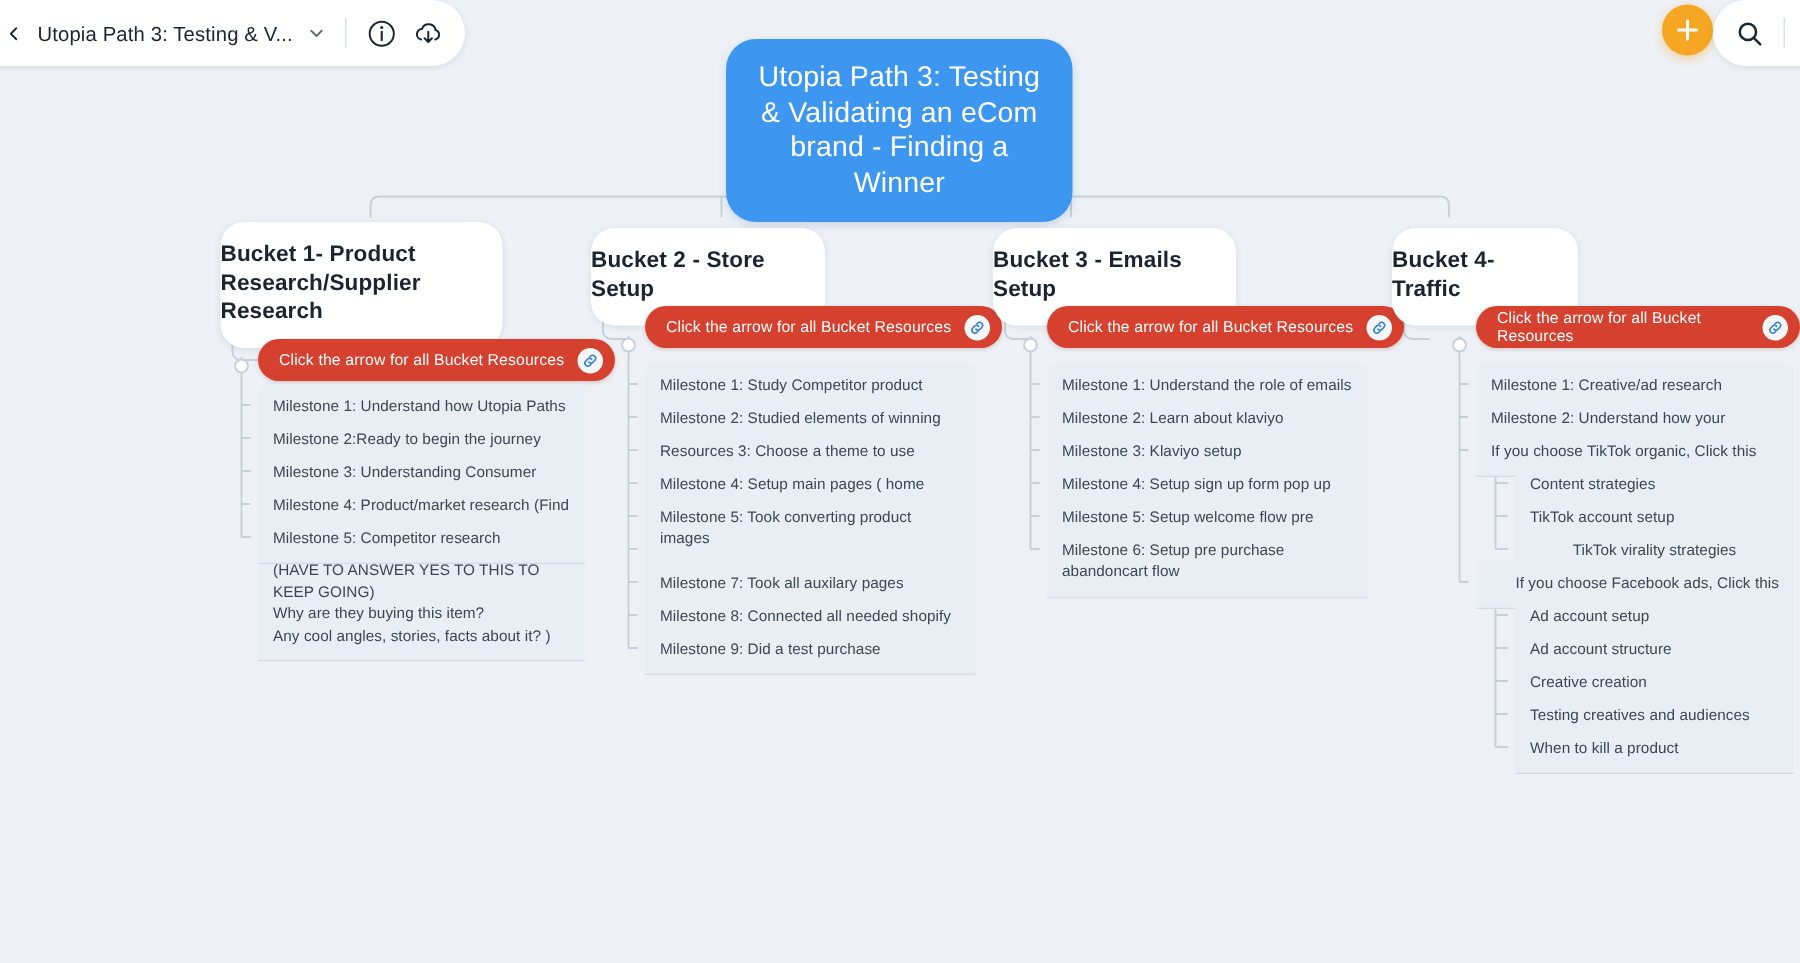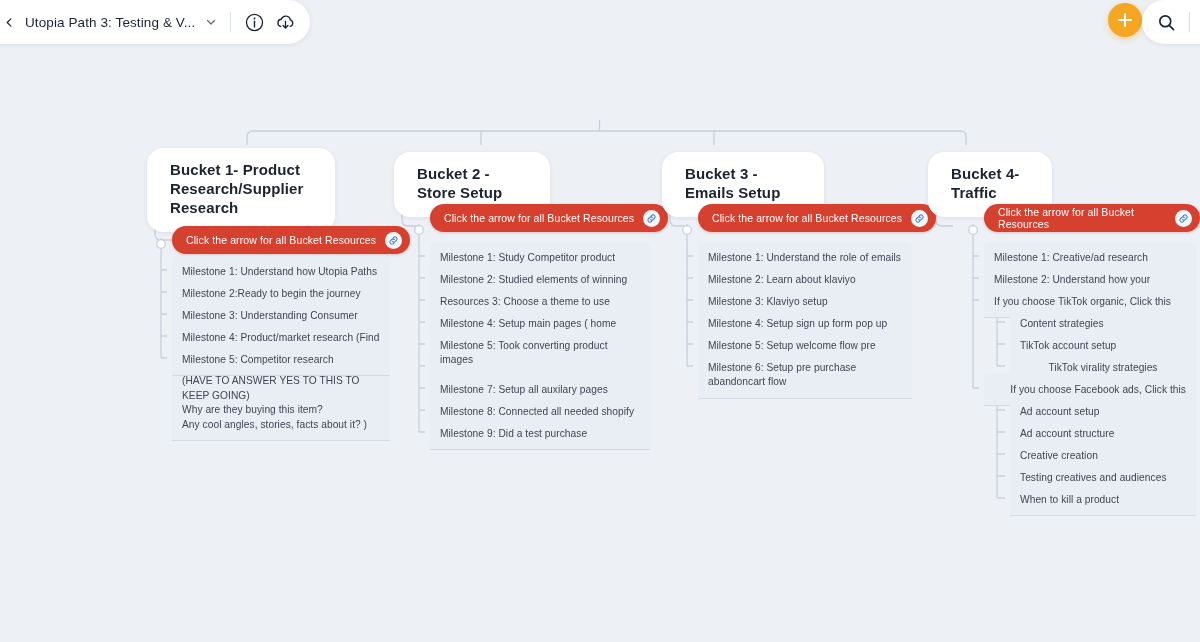--- a/index.html
+++ b/index.html
@@ -57,21 +57,21 @@
     width: 231px; padding: 14px 16px;
     background: #3d97f0; border-radius: 20px;
     text-align: center; color: #fff;
     font-size: 19px; line-height: 1.24; font-weight: 400;
     letter-spacing: .1px;
     box-shadow: 0 2px 6px rgba(40,90,150,.18);
   }
   .bucket-head {
     display: inline-block;
     background: #fff; border-radius: 16px;
-    padding: 13px 18px 14px 23px;
+    padding: 13px 18px 14px 0;
     font-size: 15px; font-weight: 700; color: #1c2430;
     line-height: 1.26; letter-spacing: .1px;
     box-shadow: 0 1px 4px rgba(40,60,90,.10);
   }
 
   .res-btn {
     position: relative; display: flex; align-items: center;
     background: #d6412f; border-radius: 16px;
     height: 28px; padding: 0 8px 0 14px;
     color: #ffffff; font-size: 10.5px; letter-spacing: .1px;
@@ -167,20 +167,21 @@
 
     <div class="search-pill">
       <svg class="tb-icon" viewBox="0 0 24 24">
         <circle cx="10.6" cy="10.6" r="6.2" fill="none" stroke="#1c2430" stroke-width="1.9"></circle>
         <path d="M15.2 15.3 L20 20.1" stroke="#1c2430" stroke-width="1.9" stroke-linecap="round"></path>
       </svg>
       <div class="sdiv"></div>
     </div>
   </div>
 
+  <div class="root-node">Utopia Path 3: Testing &amp; Validating an eCom brand - Finding a Winner</div>
 
   <div id="buckets">
       <div class="bucket-head" style="position: absolute; left: 147px; top: 148px; max-width: 188px;">Bucket 1- Product Research/Supplier Research</div>
       <div class="res-btn" style="position: absolute; left: 172px; top: 226px;">
         <span>Click the arrow for all Bucket Resources</span>
         <span class="link-badge">
           <svg viewBox="0 0 24 24" width="11" height="11">
             <path d="M10 14a4.4 4.4 0 0 0 6.2 0l2.6-2.6a4.4 4.4 0 0 0-6.2-6.2L11.2 6.6" fill="none" stroke="#2f7fd6" stroke-width="2.2" stroke-linecap="round"></path>
             <path d="M14 10a4.4 4.4 0 0 0-6.2 0l-2.6 2.6a4.4 4.4 0 0 0 6.2 6.2l1.4-1.4" fill="none" stroke="#2f7fd6" stroke-width="2.2" stroke-linecap="round"></path>
           </svg>
@@ -203,21 +204,21 @@
             <path d="M14 10a4.4 4.4 0 0 0-6.2 0l-2.6 2.6a4.4 4.4 0 0 0 6.2 6.2l1.4-1.4" fill="none" stroke="#2f7fd6" stroke-width="2.2" stroke-linecap="round"></path>
           </svg>
         </span>
       </div>
       <div class="card" style="position: absolute; left: 430px; top: 242px; width: 220px;">Milestone 1: Study Competitor product pages</div>
       <div class="card" style="position: absolute; left: 430px; top: 264px; width: 220px;">Milestone 2: Studied elements of winning websites in Utopia</div>
       <div class="card" style="position: absolute; left: 430px; top: 286px; width: 220px;">Resources 3: Choose a theme to use</div>
       <div class="card" style="position: absolute; left: 430px; top: 308px; width: 220px;">Milestone 4: Setup main pages ( home page and product pages)</div>
       <div class="card" style="position: absolute; left: 430px; top: 330px; width: 220px;">Milestone 5: Took converting product images</div>
       <div class="card" style="position: absolute; left: 430px; top: 372px; width: 220px;">Milestone 6: Setup product description</div>
-      <div class="card" style="position: absolute; left: 430px; top: 374px; width: 220px;">Milestone 7: Setup all auxilary pages</div>
+      <div class="card" style="position: absolute; left: 430px; top: 374px; width: 220px;">Milestone 7: Took all auxilary pages</div>
       <div class="card" style="position: absolute; left: 430px; top: 396px; width: 220px;">Milestone 8: Connected all needed shopify apps</div>
       <div class="card" style="position: absolute; left: 430px; top: 418px; width: 220px;">Milestone 9: Did a test purchase</div>
       <div class="bucket-head" style="position: absolute; left: 662px; top: 152px; max-width: 162px;">Bucket 3 - Emails Setup</div>
       <div class="res-btn" style="position: absolute; left: 698px; top: 204px;">
         <span>Click the arrow for all Bucket Resources</span>
         <span class="link-badge">
           <svg viewBox="0 0 24 24" width="11" height="11">
             <path d="M10 14a4.4 4.4 0 0 0 6.2 0l2.6-2.6a4.4 4.4 0 0 0-6.2-6.2L11.2 6.6" fill="none" stroke="#2f7fd6" stroke-width="2.2" stroke-linecap="round"></path>
             <path d="M14 10a4.4 4.4 0 0 0-6.2 0l-2.6 2.6a4.4 4.4 0 0 0 6.2 6.2l1.4-1.4" fill="none" stroke="#2f7fd6" stroke-width="2.2" stroke-linecap="round"></path>
           </svg>

